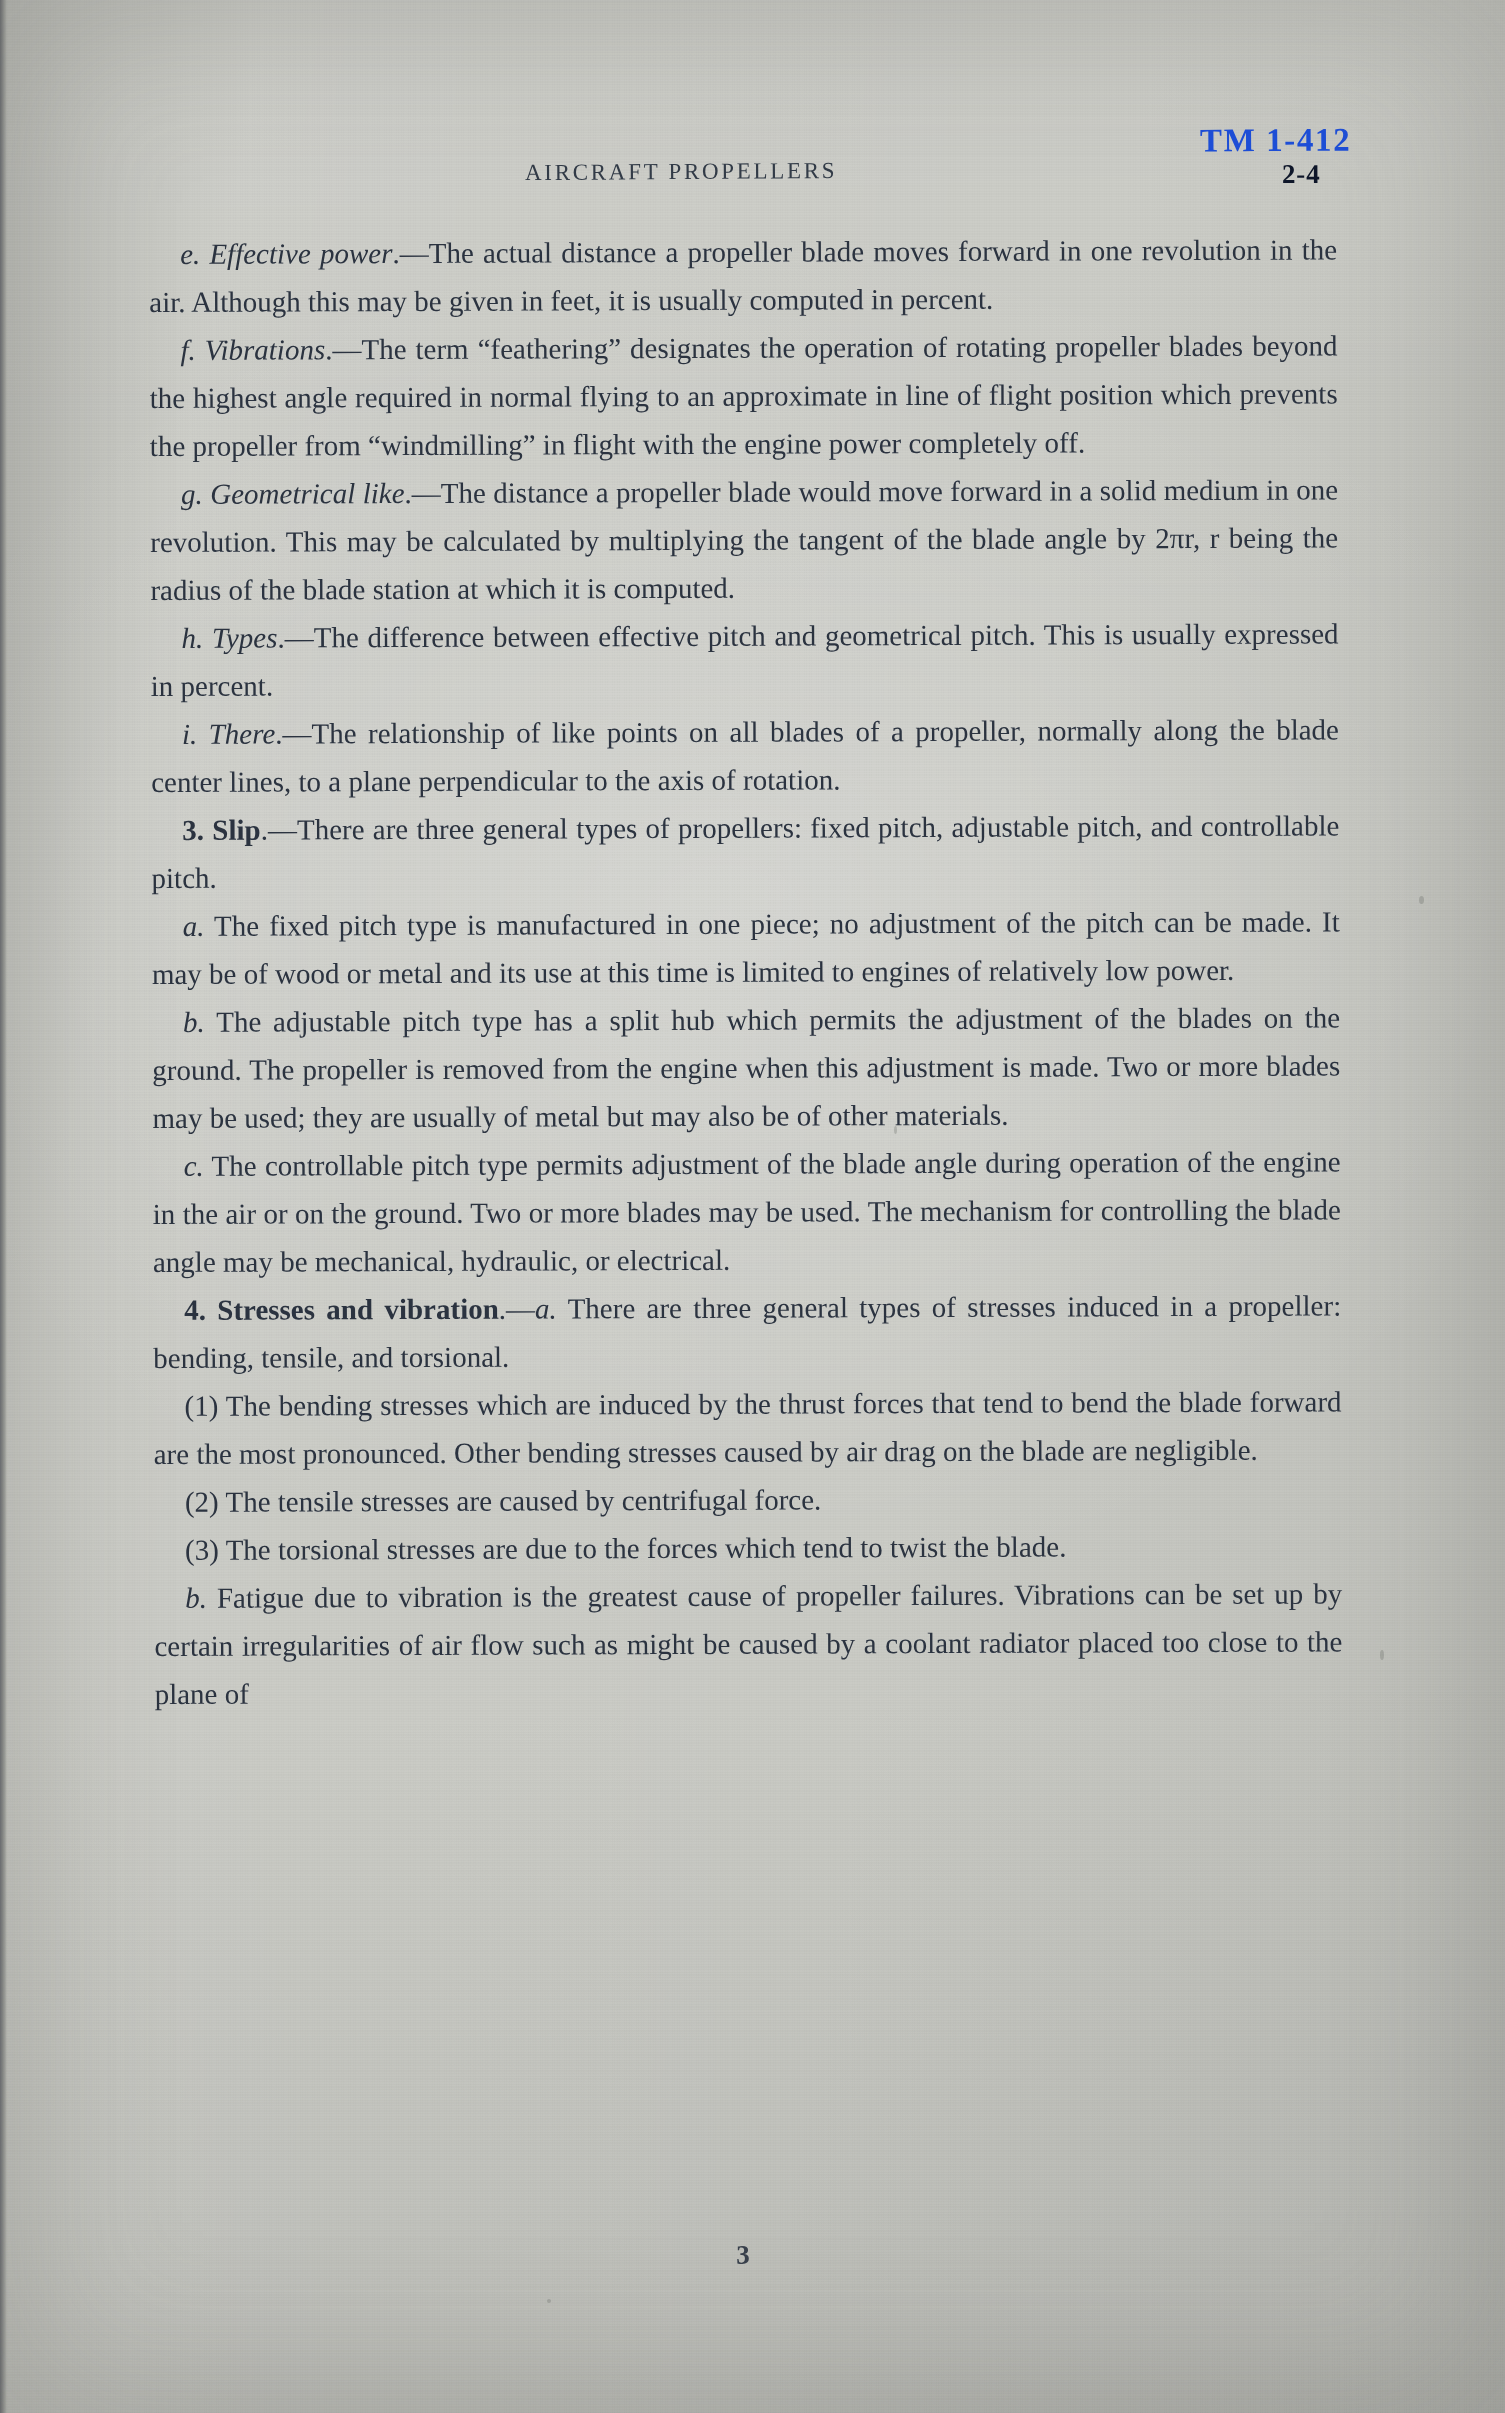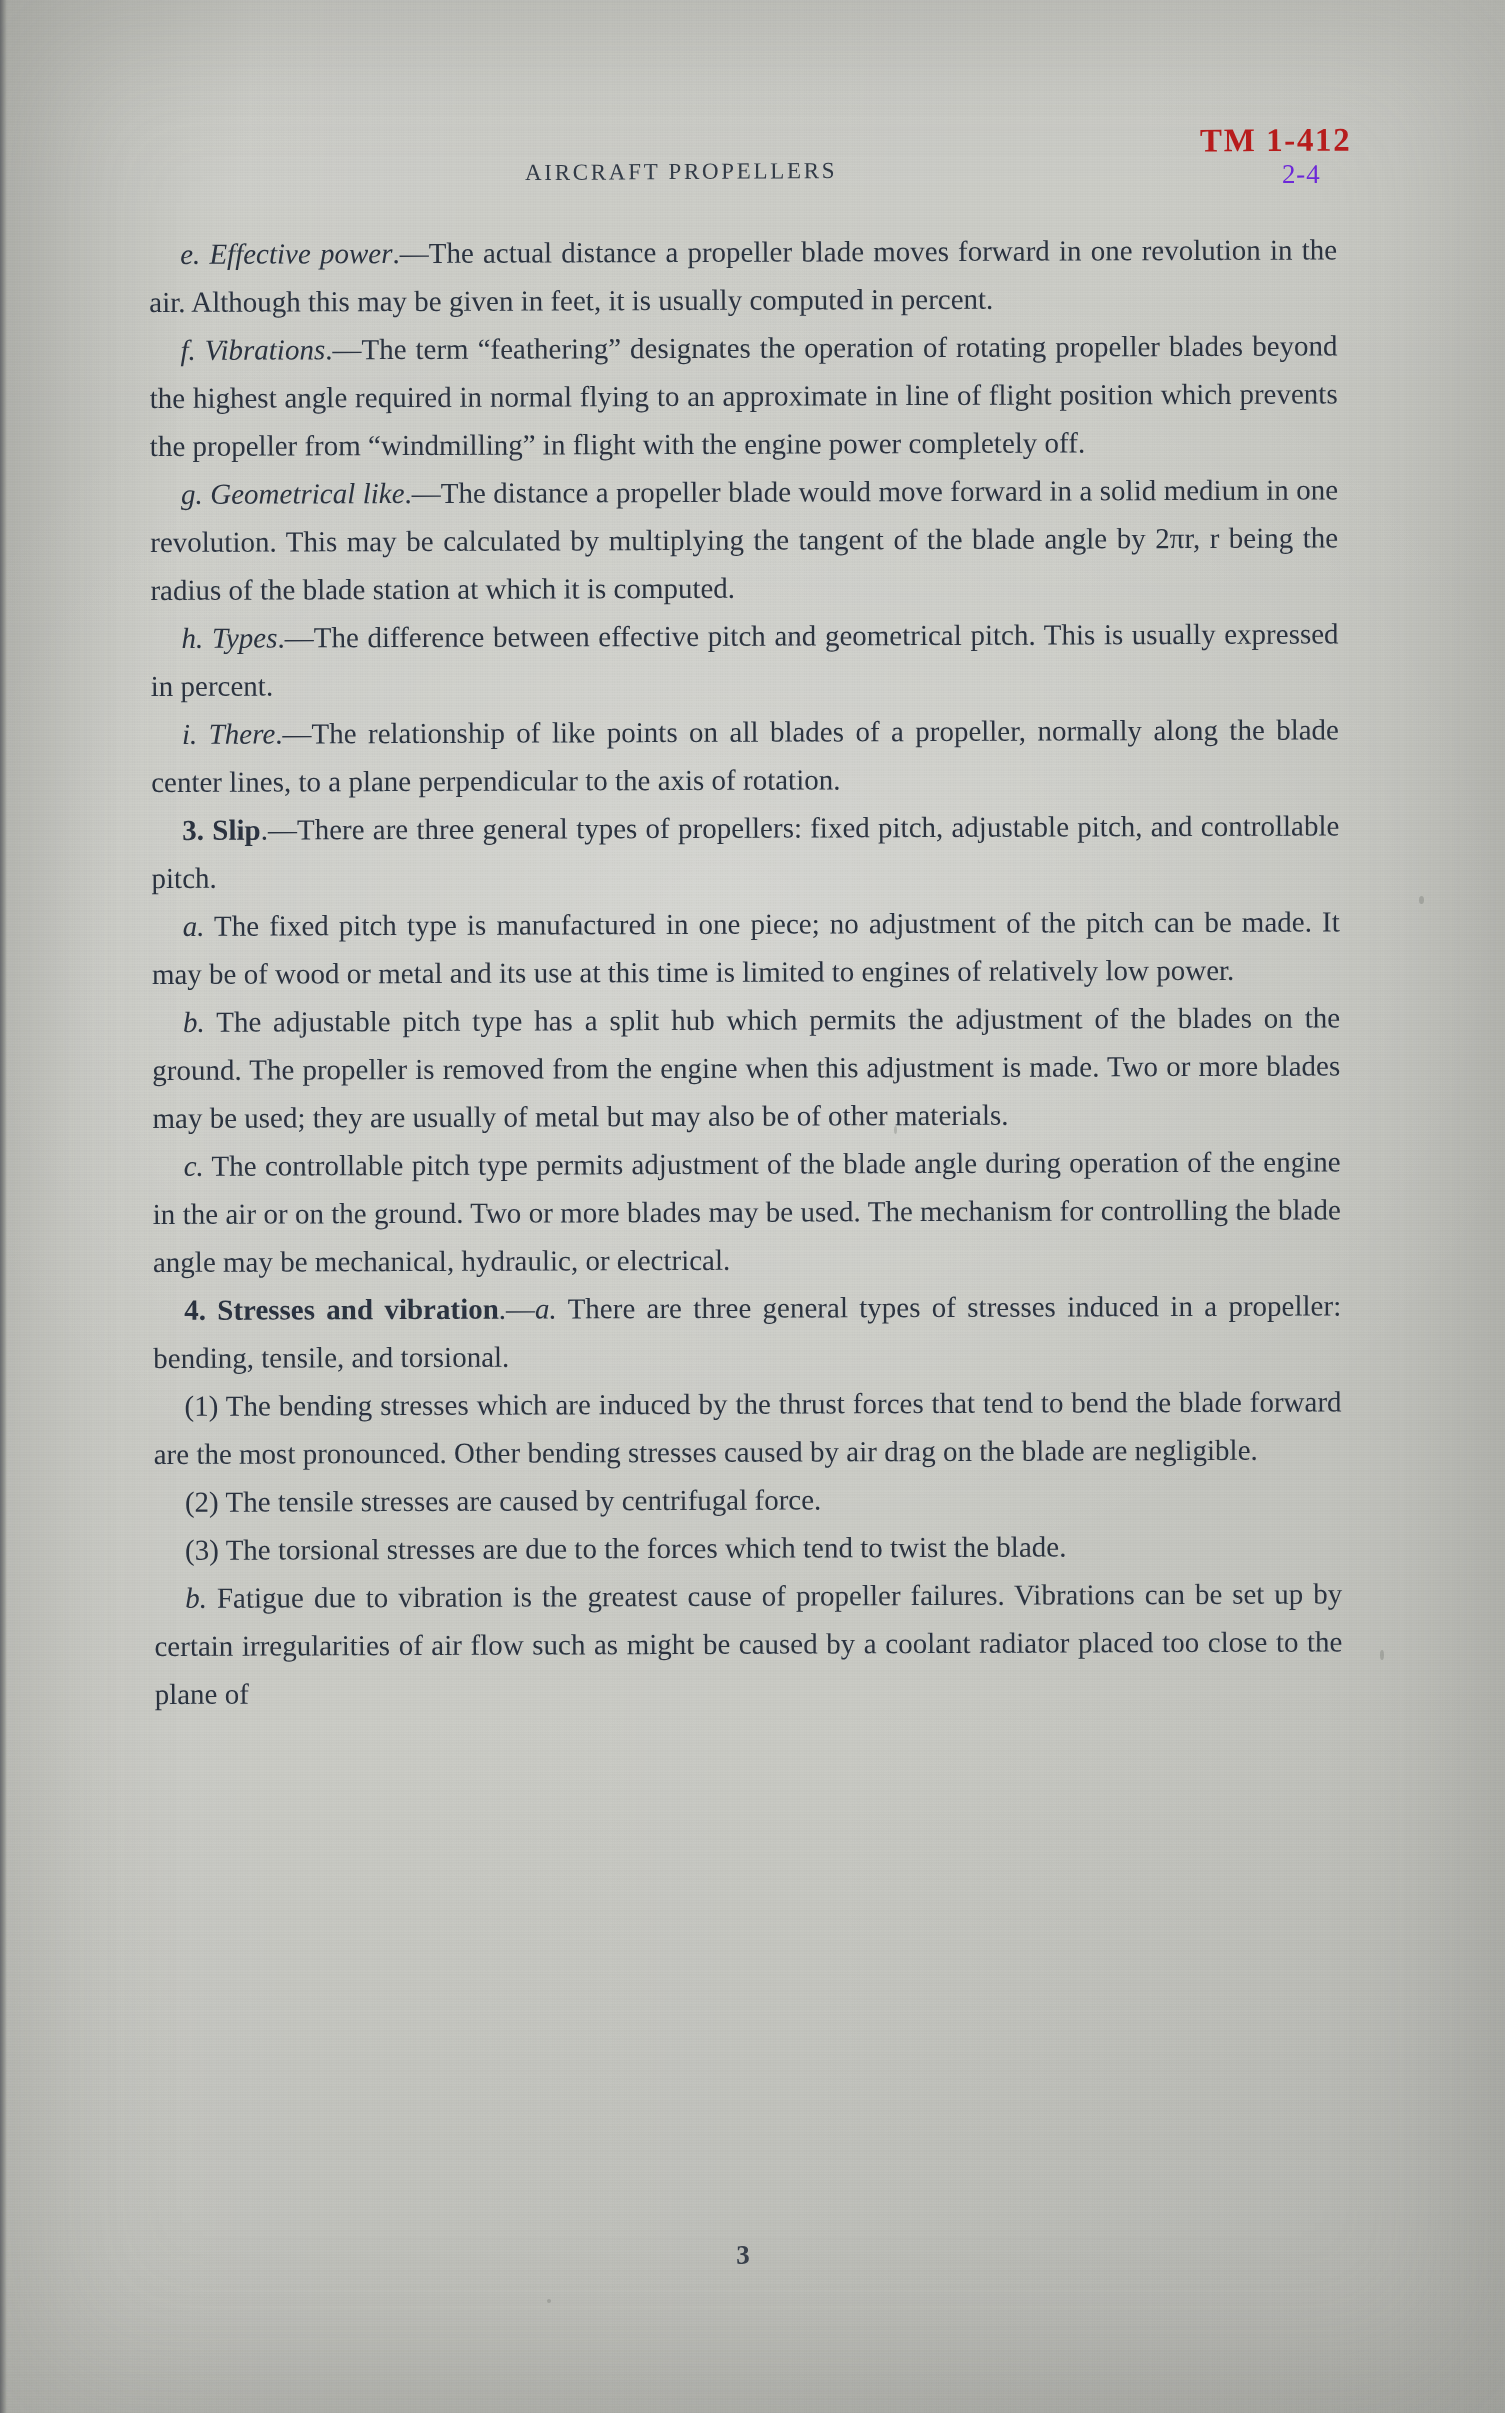--- a/index.html
+++ b/index.html
@@ -83,32 +83,32 @@
   .header-zone { position: absolute; left: 0; top: 0; width: 100%; height: 219px; }
 
   .tm-number {
     position: absolute;
     right: -14.6px;
     top: 124px;
     font-size: 33px;
     letter-spacing: 1.6px;
     font-weight: 700;
     line-height: 1.0;
-    color: #b91c1c;
+    color: #1d4ed8;
     transform: rotate(-0.35deg);
     white-space: nowrap;
   }
   .tm-sub {
     position: absolute;
     right: 16.3px;
     top: 159px;
     font-size: 27px;
-    font-weight: 400;
+    font-weight: 700;
     letter-spacing: 0.8px;
-    color: #6d28d9;
+    color: #0f172a;
     transform: rotate(-0.35deg);
     white-space: nowrap;
   }
   .running-head {
     position: absolute;
     left: 376px;
     top: 159px;
     font-size: 23px;
     letter-spacing: 2.7px;
     color: #333c48;

